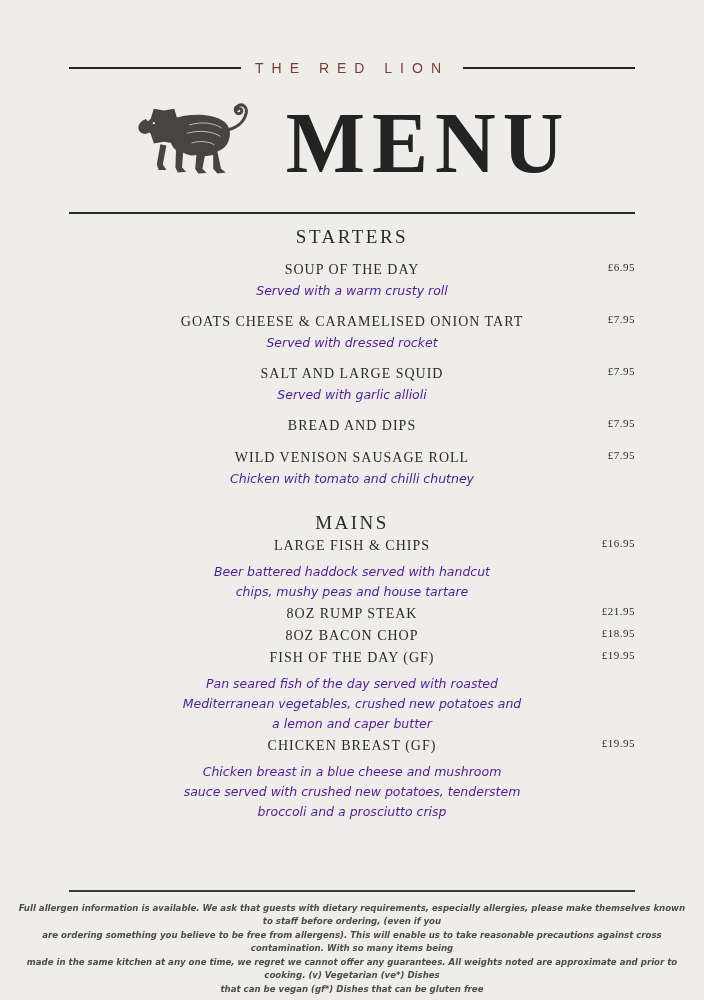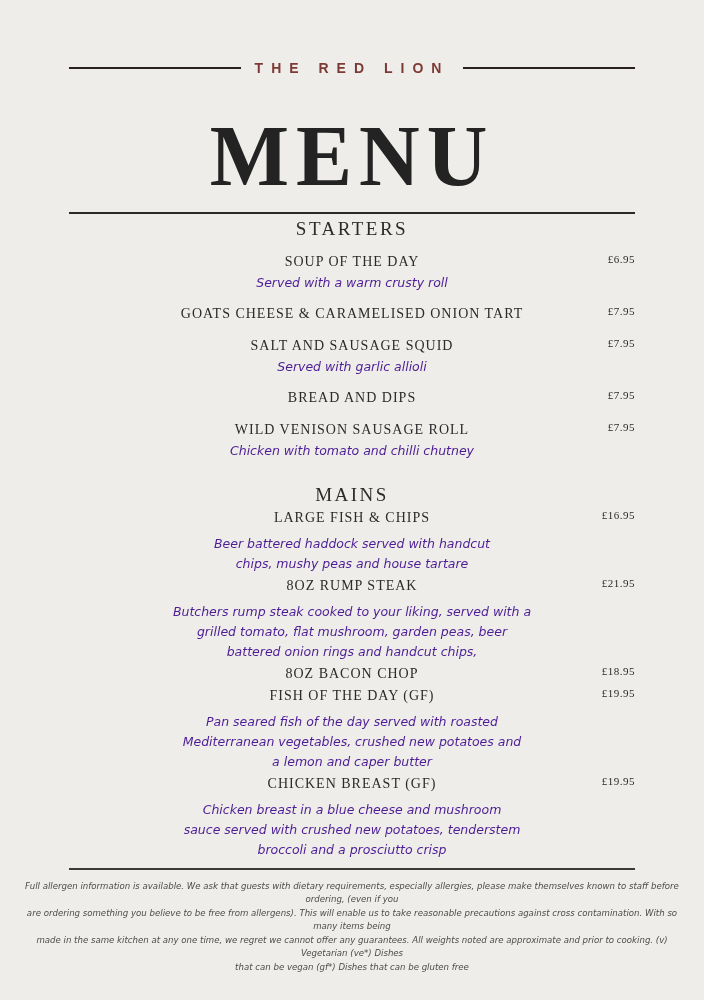--- a/index.html
+++ b/index.html
@@ -21,34 +21,33 @@
   
   .brand-row {
     display: flex;
     align-items: center;
     margin-top: 60px;
   }
   .brand-line { flex: 1; height: 2px; background: #26211f; }
   .brand-name {
     font-family: "Liberation Sans", sans-serif;
     font-size: 14px;
-    font-weight: 700;
+    font-weight: 400;
     letter-spacing: 8px;
     color: #7d3a35;
     padding: 0 14px;
     white-space: nowrap;
   }
   .logo-row {
     display: flex;
     align-items: center;
     justify-content: center;
     gap: 26px;
     margin-top: 12px;
     height: 110px;
-    flex-direction: column;
   }
   .menu-title {
     font-family: "Liberation Serif", serif;
     font-size: 84px;
     font-weight: 700;
     letter-spacing: 7px;
     line-height: 1;
     color: #232323;
     transform: scaleY(1.04);
   }
@@ -57,21 +56,21 @@
     background: #2a2a2a;
     margin-top: 14px;
   }
 
   
   .section-heading {
     text-align: center;
     font-size: 19px;
     letter-spacing: 2.5px;
     color: #2b2b2b;
-    margin-top: 4px;
+    margin-top: 12px;
   }
   .section-mains .section-heading { margin-top: 24px; }
 
   .item { position: relative; text-align: center; margin-top: 11px; }
   .section-mains .item { margin-top: 1px; }
   .item-name {
     font-size: 14px;
     letter-spacing: 1px;
     line-height: 21px;
     color: #2b2b2b;
@@ -89,21 +88,21 @@
   .item-price {
     position: absolute;
     right: 0;
     top: 2px;
     font-size: 11px;
     letter-spacing: 0.5px;
     color: #2b2b2b;
   }
 
   
-  .footer { position: absolute; left: 0; right: 0; bottom: 26px; }
+  .footer { position: absolute; left: 0; right: 0; bottom: 4px; font-weight: bold; }
   .footer-rule { width: 566px; margin: 0 auto; height: 2px; background: #3a3a3a; }
   .footer-note {
     width: 672px;
     margin: 10px auto 0;
     text-align: center;
     font-family: "DejaVu Sans", sans-serif;
     font-style: italic;
     font-size: 8.6px;
     line-height: 13.5px;
     color: #4c4c4c;
@@ -154,24 +153,25 @@
     <div class="section section-starters">
       <div class="section-heading">STARTERS</div>
 
       <div class="item">
         <div class="item-name">SOUP OF THE DAY</div>
         <div class="item-desc">Served with a warm crusty roll</div>
         <div class="item-price">£6.95</div>
       </div>
       <div class="item">
         <div class="item-name">GOATS CHEESE &amp; CARAMELISED ONION TART</div>
-        <div class="item-price">£7.95</div>
-      </div>
-      <div class="item">
-        <div class="item-name">SALT AND SAUSAGE SQUID</div>
+        <div class="item-desc">Served with dressed rocket</div>
+        <div class="item-price">£7.95</div>
+      </div>
+      <div class="item">
+        <div class="item-name">SALT AND LARGE SQUID</div>
         <div class="item-desc">Served with garlic allioli</div>
         <div class="item-price">£7.95</div>
       </div>
       <div class="item">
         <div class="item-name">BREAD AND DIPS</div>
         <div class="item-price">£7.95</div>
       </div>
       <div class="item">
         <div class="item-name">WILD VENISON SAUSAGE ROLL</div>
         <div class="item-desc">Chicken with tomato and chilli chutney</div>
@@ -183,23 +183,20 @@
       <div class="section-heading">MAINS</div>
 
       <div class="item">
         <div class="item-name">LARGE FISH &amp; CHIPS</div>
         <div class="item-desc">Beer battered haddock served with handcut
 chips, mushy peas and house tartare</div>
         <div class="item-price">£16.95</div>
       </div>
       <div class="item">
         <div class="item-name">8OZ RUMP STEAK</div>
-        <div class="item-desc">Butchers rump steak cooked to your liking, served with a
-grilled tomato, flat mushroom, garden peas, beer
-battered onion rings and handcut chips,</div>
         <div class="item-price">£21.95</div>
       </div>
       <div class="item">
         <div class="item-name">8OZ BACON CHOP</div>
         <div class="item-price">£18.95</div>
       </div>
       <div class="item">
         <div class="item-name">FISH OF THE DAY (GF)</div>
         <div class="item-desc">Pan seared fish of the day served with roasted
 Mediterranean vegetables, crushed new potatoes and

